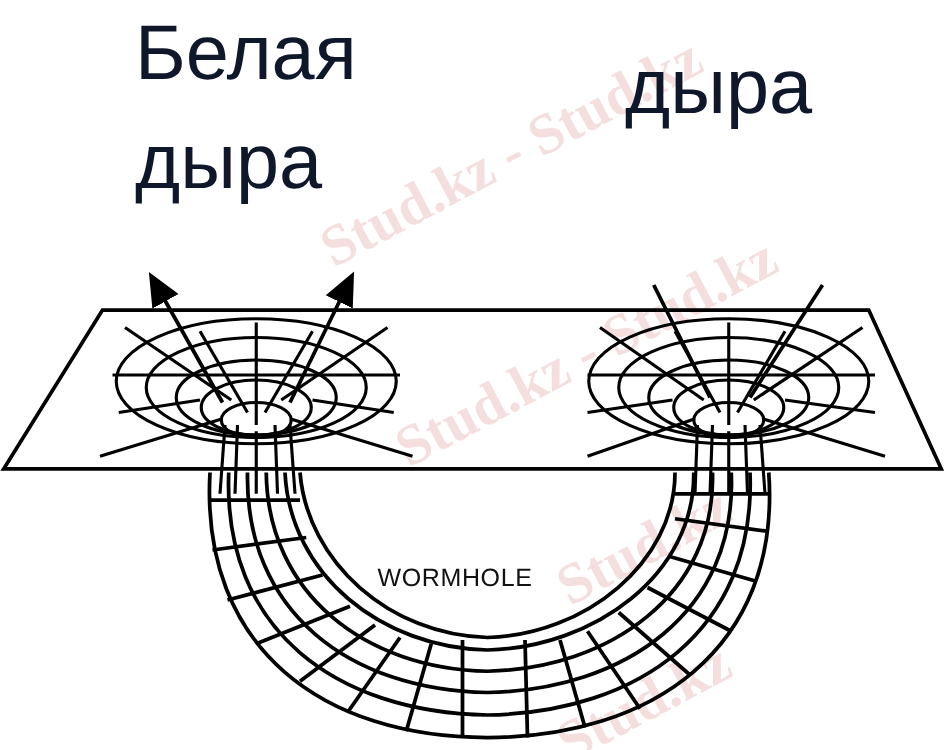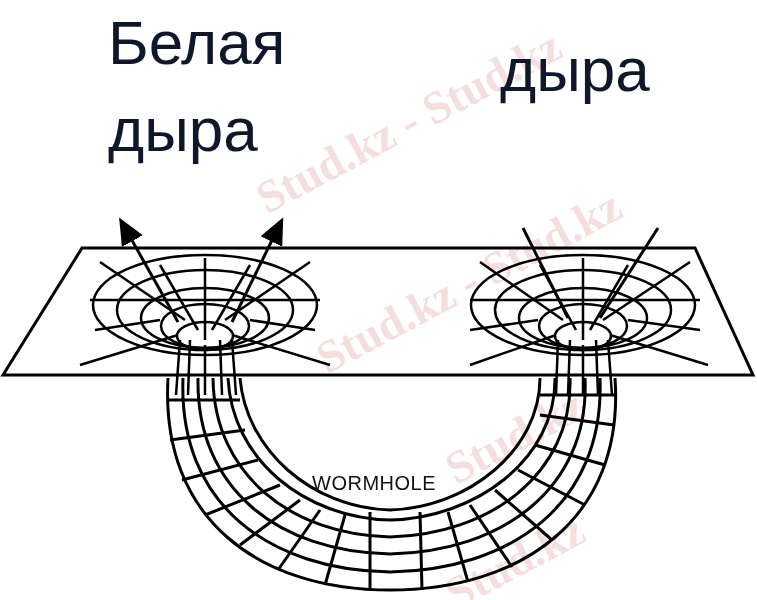--- a/index.html
+++ b/index.html
@@ -3,21 +3,21 @@
 <meta charset="utf-8">
 <style>
   html, body { margin: 0; padding: 0; background: #ffffff; }
   body { width: 757px; height: 600px; position: relative; overflow: hidden; font-family: "Liberation Sans", sans-serif; }
   .label { position: absolute; color: #0f172a; font-family: "Liberation Sans", sans-serif; font-size: 62px; line-height: 1; letter-spacing: 0px; }
   .label span { display: block; }
   #lbl-white { left: 108px; top: 12px; }
   #lbl-white span.l2 { margin-top: 25px; }
   #lbl-black { left: 500px; top: 14px; }
   #lbl-black span.l2 { margin-top: 25px; }
-  #wormhole-label { position: absolute; left: 312px; top: 452px; font-size: 20px; color: #111; font-family: "Liberation Sans", sans-serif; letter-spacing: 0.5px; margin-top: 20px; }
+  #wormhole-label { position: absolute; left: 302px; top: 452px; font-size: 20px; color: #111; font-family: "Liberation Sans", sans-serif; letter-spacing: 0.5px; }
   svg.diagram { position: absolute; left: 0; top: 0; }
   .wm { position: absolute; font-family: "Liberation Serif", serif; font-weight: bold; font-size: 46px; color: #e9b8b8; opacity: 0.45; transform: rotate(-28deg); white-space: nowrap; pointer-events: none; }
 </style>
 </head>
 <body>
 
 <div class="wm" style="left:240px;top:95px;">Stud.kz - Stud.kz</div>
 <div class="wm" style="left:300px;top:255px;">Stud.kz - Stud.kz</div>
 <div class="wm" style="left:440px;top:410px;">Stud.kz</div>
 <div class="wm" style="left:440px;top:535px;">Stud.kz</div>

